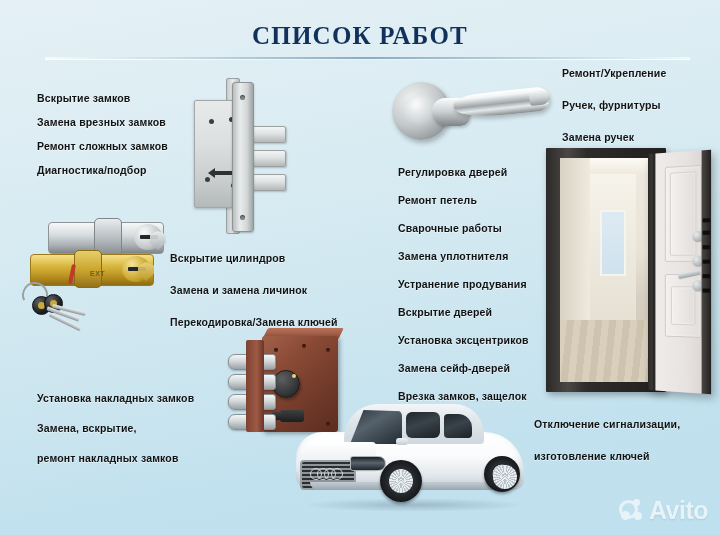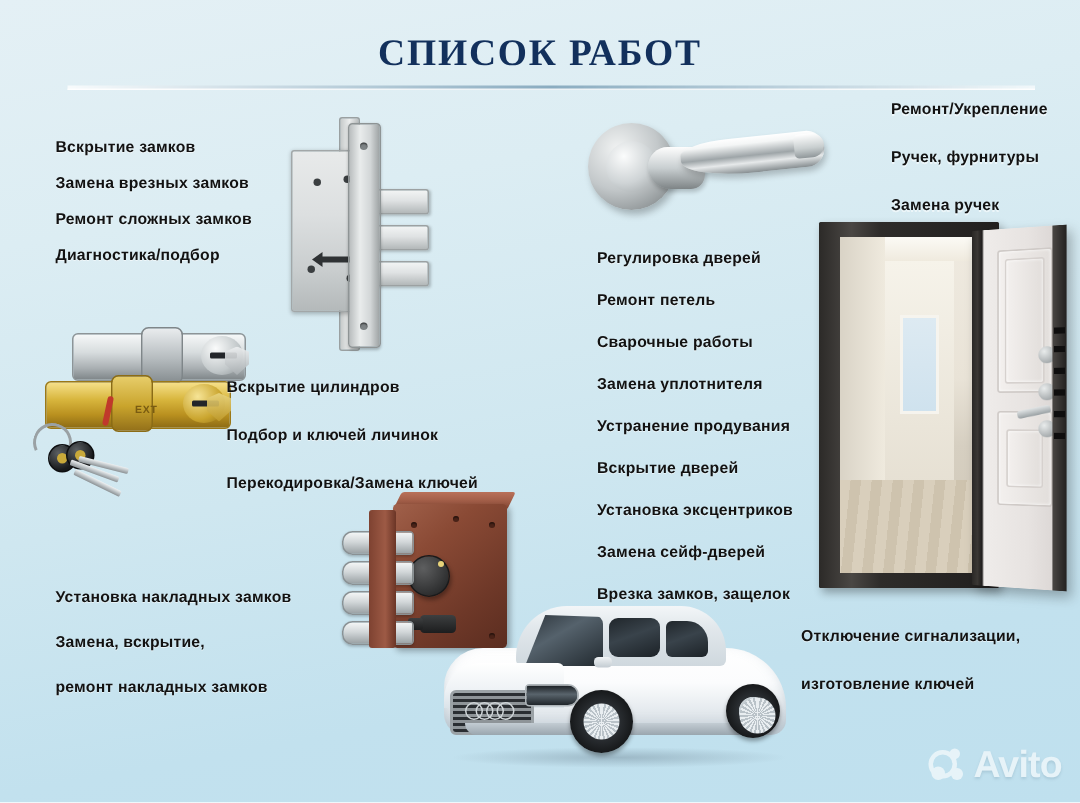--- a/index.html
+++ b/index.html
@@ -28,23 +28,23 @@
   .txt{
     position:absolute;
     font-size:10.5px;font-weight:bold;color:#121212;
     letter-spacing:.15px;white-space:nowrap;
     text-shadow:0 1px 0 rgba(255,255,255,.55);
   }
   .list{position:absolute;}
   .list .txt{position:relative;display:block;margin:0 0 12px 0;}
 
   #list-mortise{left:37px;top:92px;}
-  #list-cyl{left:151px;top:252px;}
+  #list-cyl{left:170px;top:252px;}
   #list-cyl .txt{margin-bottom:20px;}
-  #list-handles{left:594px;top:67px;}
+  #list-handles{left:562px;top:67px;}
   #list-handles .txt{margin-bottom:20px;}
   #list-doors{left:398px;top:166px;}
   #list-doors .txt{margin-bottom:16px;}
   #list-rim{left:37px;top:392px;}
   #list-rim .txt{margin-bottom:18px;}
   #list-auto{left:534px;top:418px;}
   #list-auto .txt{margin-bottom:20px;}
 
   
   #mortise{position:absolute;left:186px;top:82px;width:98px;height:148px;}
@@ -412,21 +412,21 @@
 
   <div class="list" id="list-mortise">
     <span class="txt">Вскрытие замков</span>
     <span class="txt">Замена врезных замков</span>
     <span class="txt">Ремонт сложных замков</span>
     <span class="txt">Диагностика/подбор</span>
   </div>
 
   <div class="list" id="list-cyl">
     <span class="txt">Вскрытие цилиндров</span>
-    <span class="txt">Подбор и ключей личинок</span>
+    <span class="txt">Замена и замена личинок</span>
     <span class="txt">Перекодировка/Замена ключей</span>
   </div>
 
   <div class="list" id="list-handles">
     <span class="txt">Ремонт/Укрепление</span>
     <span class="txt">Ручек, фурнитуры</span>
     <span class="txt">Замена ручек</span>
   </div>
 
   <div class="list" id="list-doors">

